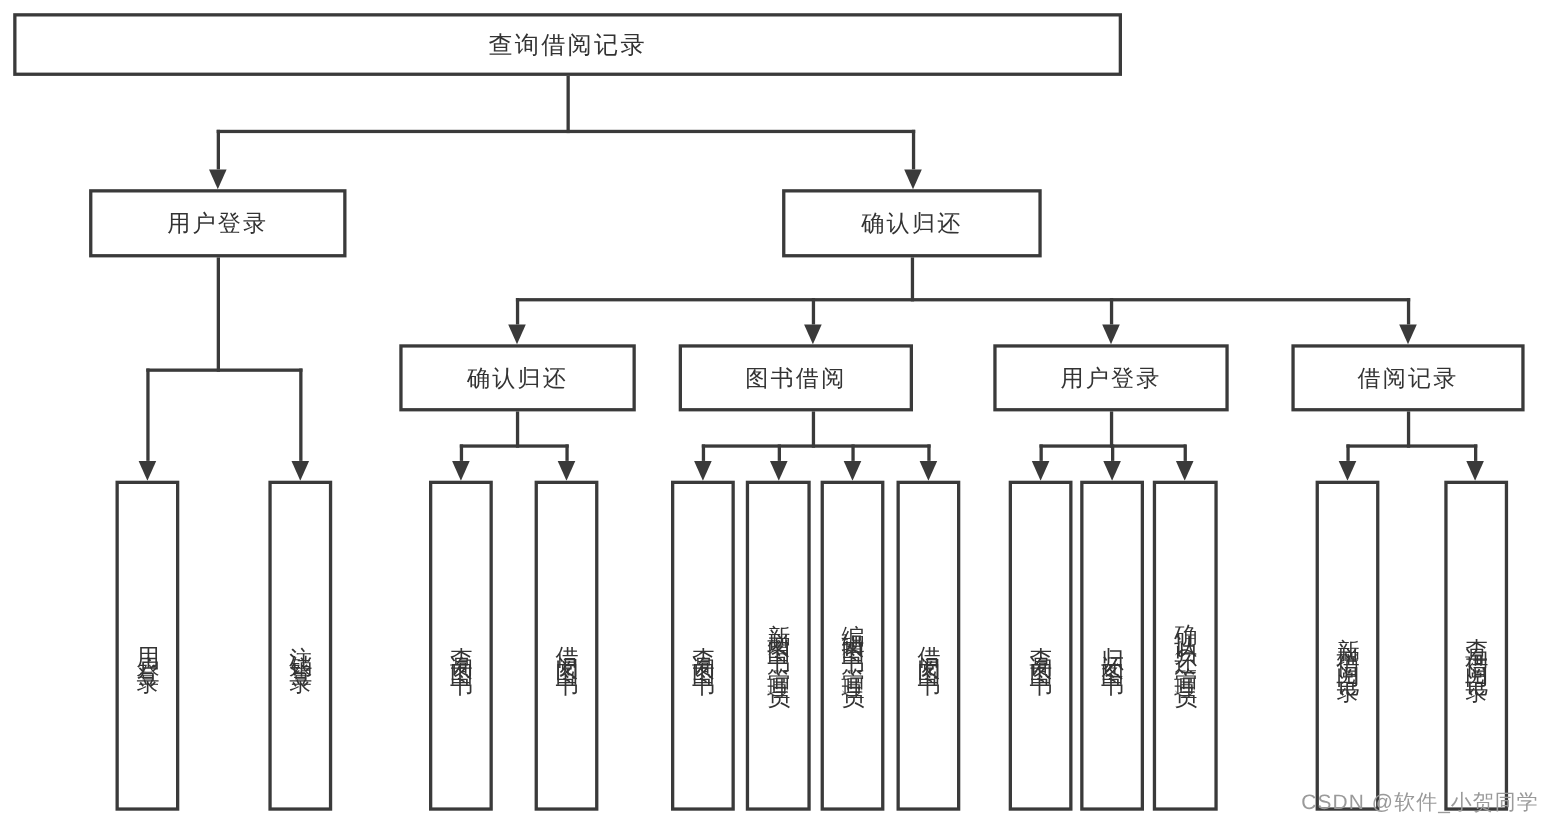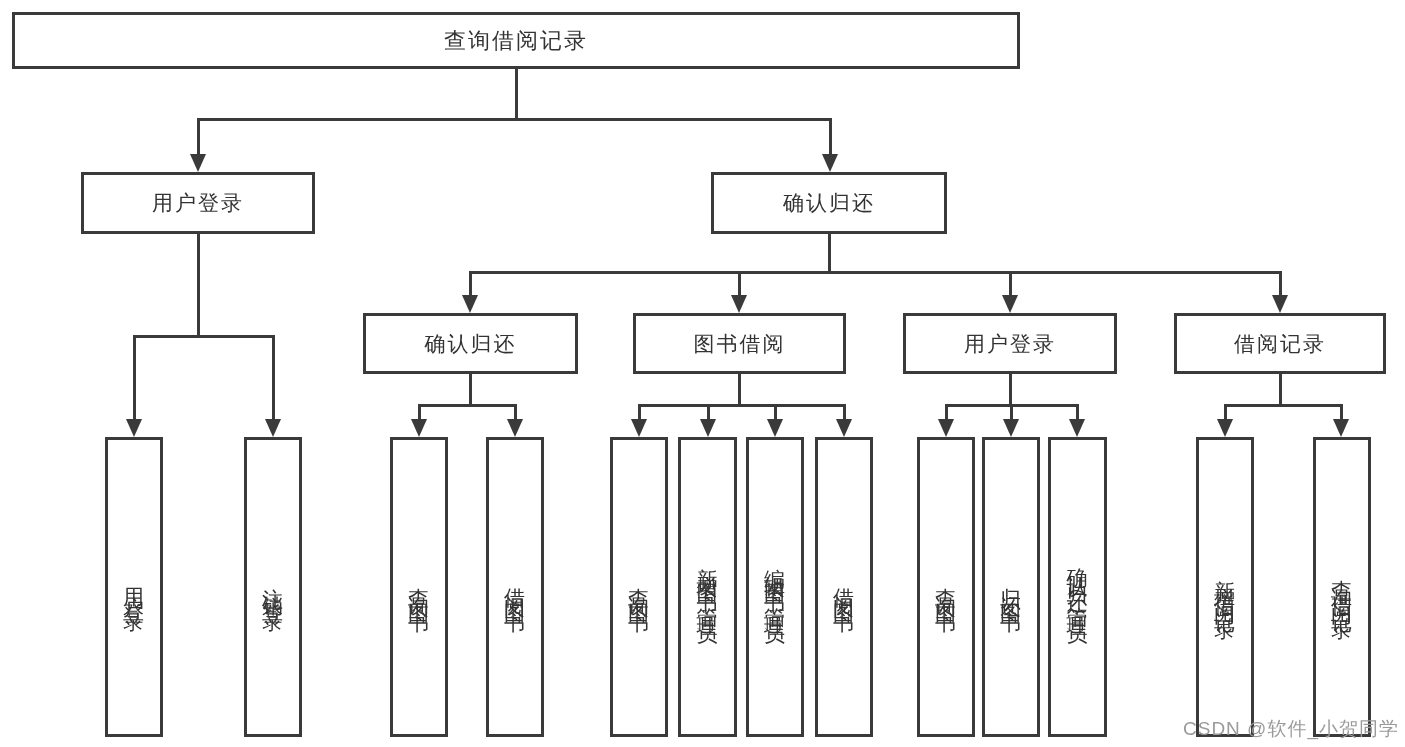--- a/index.html
+++ b/index.html
@@ -98,21 +98,21 @@
   <div class="v" style="left:738px; top:271px; height:24px;"></div>
   <div class="arw" style="left:731px; top:295px;"></div>
   <div class="v" style="left:1009px; top:271px; height:24px;"></div>
   <div class="arw" style="left:1002px; top:295px;"></div>
   <div class="v" style="left:1279px; top:271px; height:24px;"></div>
   <div class="arw" style="left:1272px; top:295px;"></div>
 
   <div class="box" style="left:363px; top:313px; width:215px; height:61px;">
     <span class="lbl">确认归还</span>
   </div>
-  <div class="box" style="left:633px; top:313px; width:213px; height:61px;font-family:Liberation Mono, monospace;">
+  <div class="box" style="left:617px; top:313px; width:213px; height:61px;font-family:Liberation Mono, monospace;">
     <span class="lbl">图书借阅</span>
   </div>
   <div class="box" style="left:903px; top:313px; width:214px; height:61px;">
     <span class="lbl">用户登录</span>
   </div>
   <div class="box" style="left:1174px; top:313px; width:212px; height:61px;">
     <span class="lbl">借阅记录</span>
   </div>
 
   <div class="v" style="left:469px; top:374px; height:33px;"></div>

